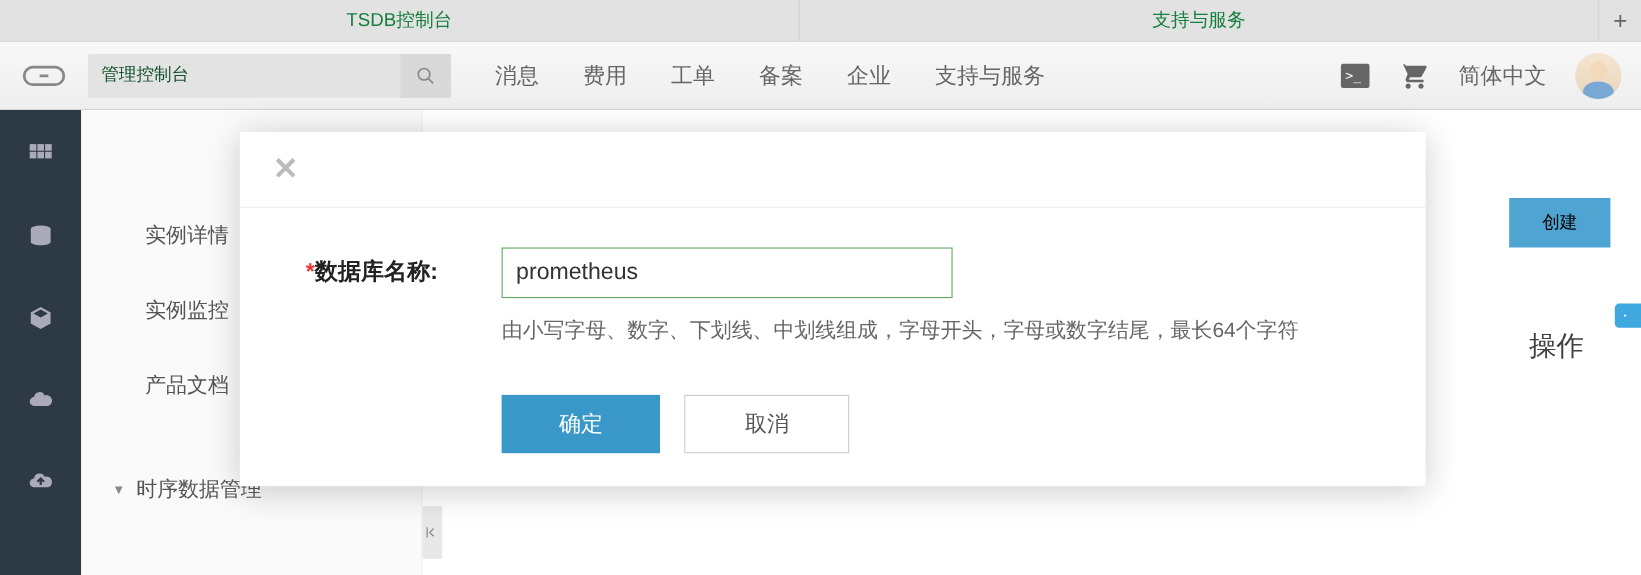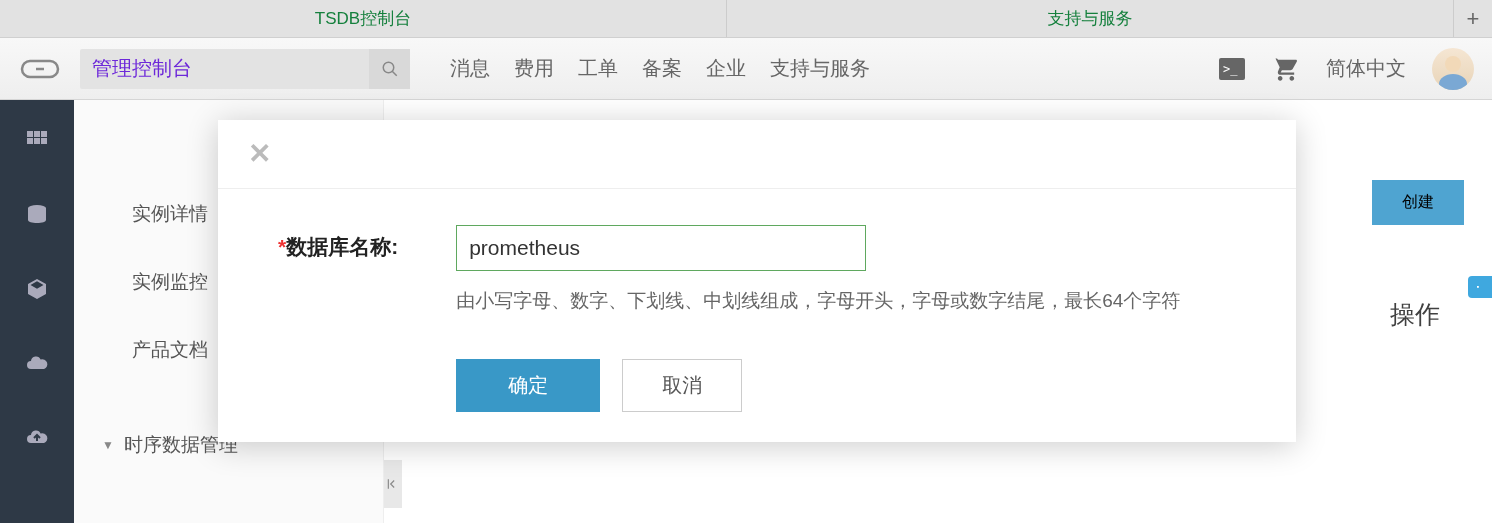--- a/index.html
+++ b/index.html
@@ -64,39 +64,39 @@
       align-items: center;
       background: #e3e3e3;
       border-radius: 2px;
       height: 40px;
       width: 330px;
     }
     .search-input {
       background: transparent;
       border: none;
       outline: none;
-      font-size: 20px;
-      color: #6d28d9;
+      font-size: 16px;
+      color: #14532d;
       padding: 0 12px;
       flex: 1;
       height: 100%;
     }
     .search-btn {
       width: 46px;
       height: 100%;
       background: #d9d9d9;
       display: flex;
       align-items: center;
       justify-content: center;
       cursor: pointer;
     }
     .search-btn svg { width: 18px; height: 18px; fill: #888; }
     .nav-links {
       display: flex;
-      gap: 24px;
+      gap: 40px;
       margin-left: 22px;
       align-items: center;
     }
     .nav-link {
       font-size: 20px;
       color: #666;
       cursor: pointer;
       white-space: nowrap;
     }
     .header-right {
@@ -337,21 +337,21 @@
       border: none;
       font-size: 20px;
       padding: 12px 52px;
       cursor: pointer;
     }
     .btn-secondary {
       background: #fff;
       color: #555;
       border: 1px solid #ccc;
       font-size: 20px;
-      padding: 12px 39px;
+      padding: 12px 54px;
       cursor: pointer;
     }
   </style>
 </head>
 <body>
 
 <div class="tabs-bar">
   <div class="tab">TSDB控制台</div>
   <div class="tab">支持与服务</div>
   <div class="tab-add">+</div>

